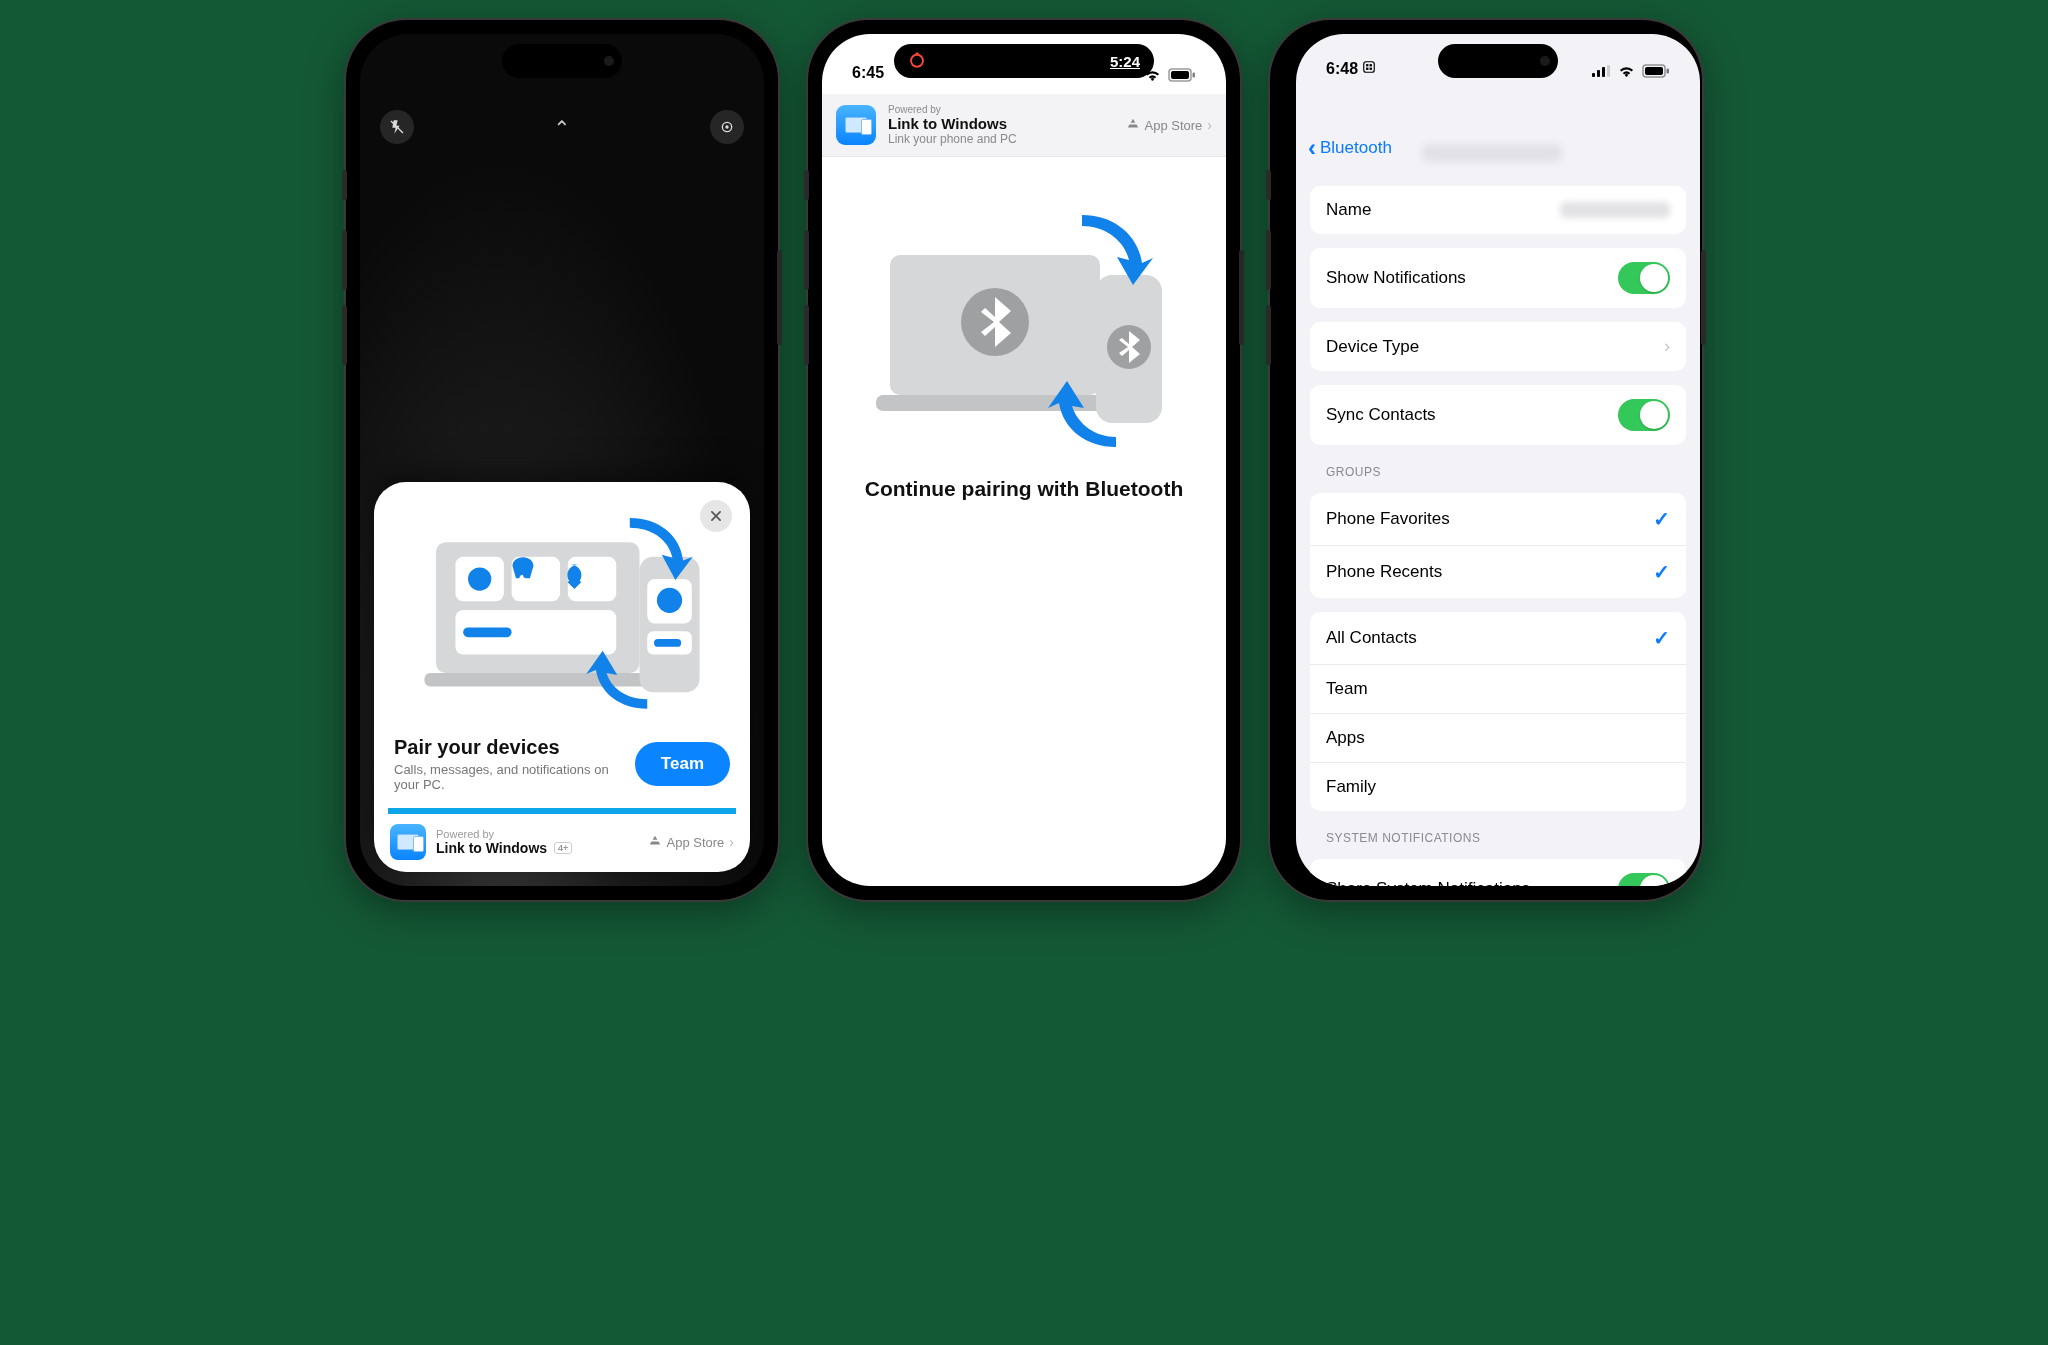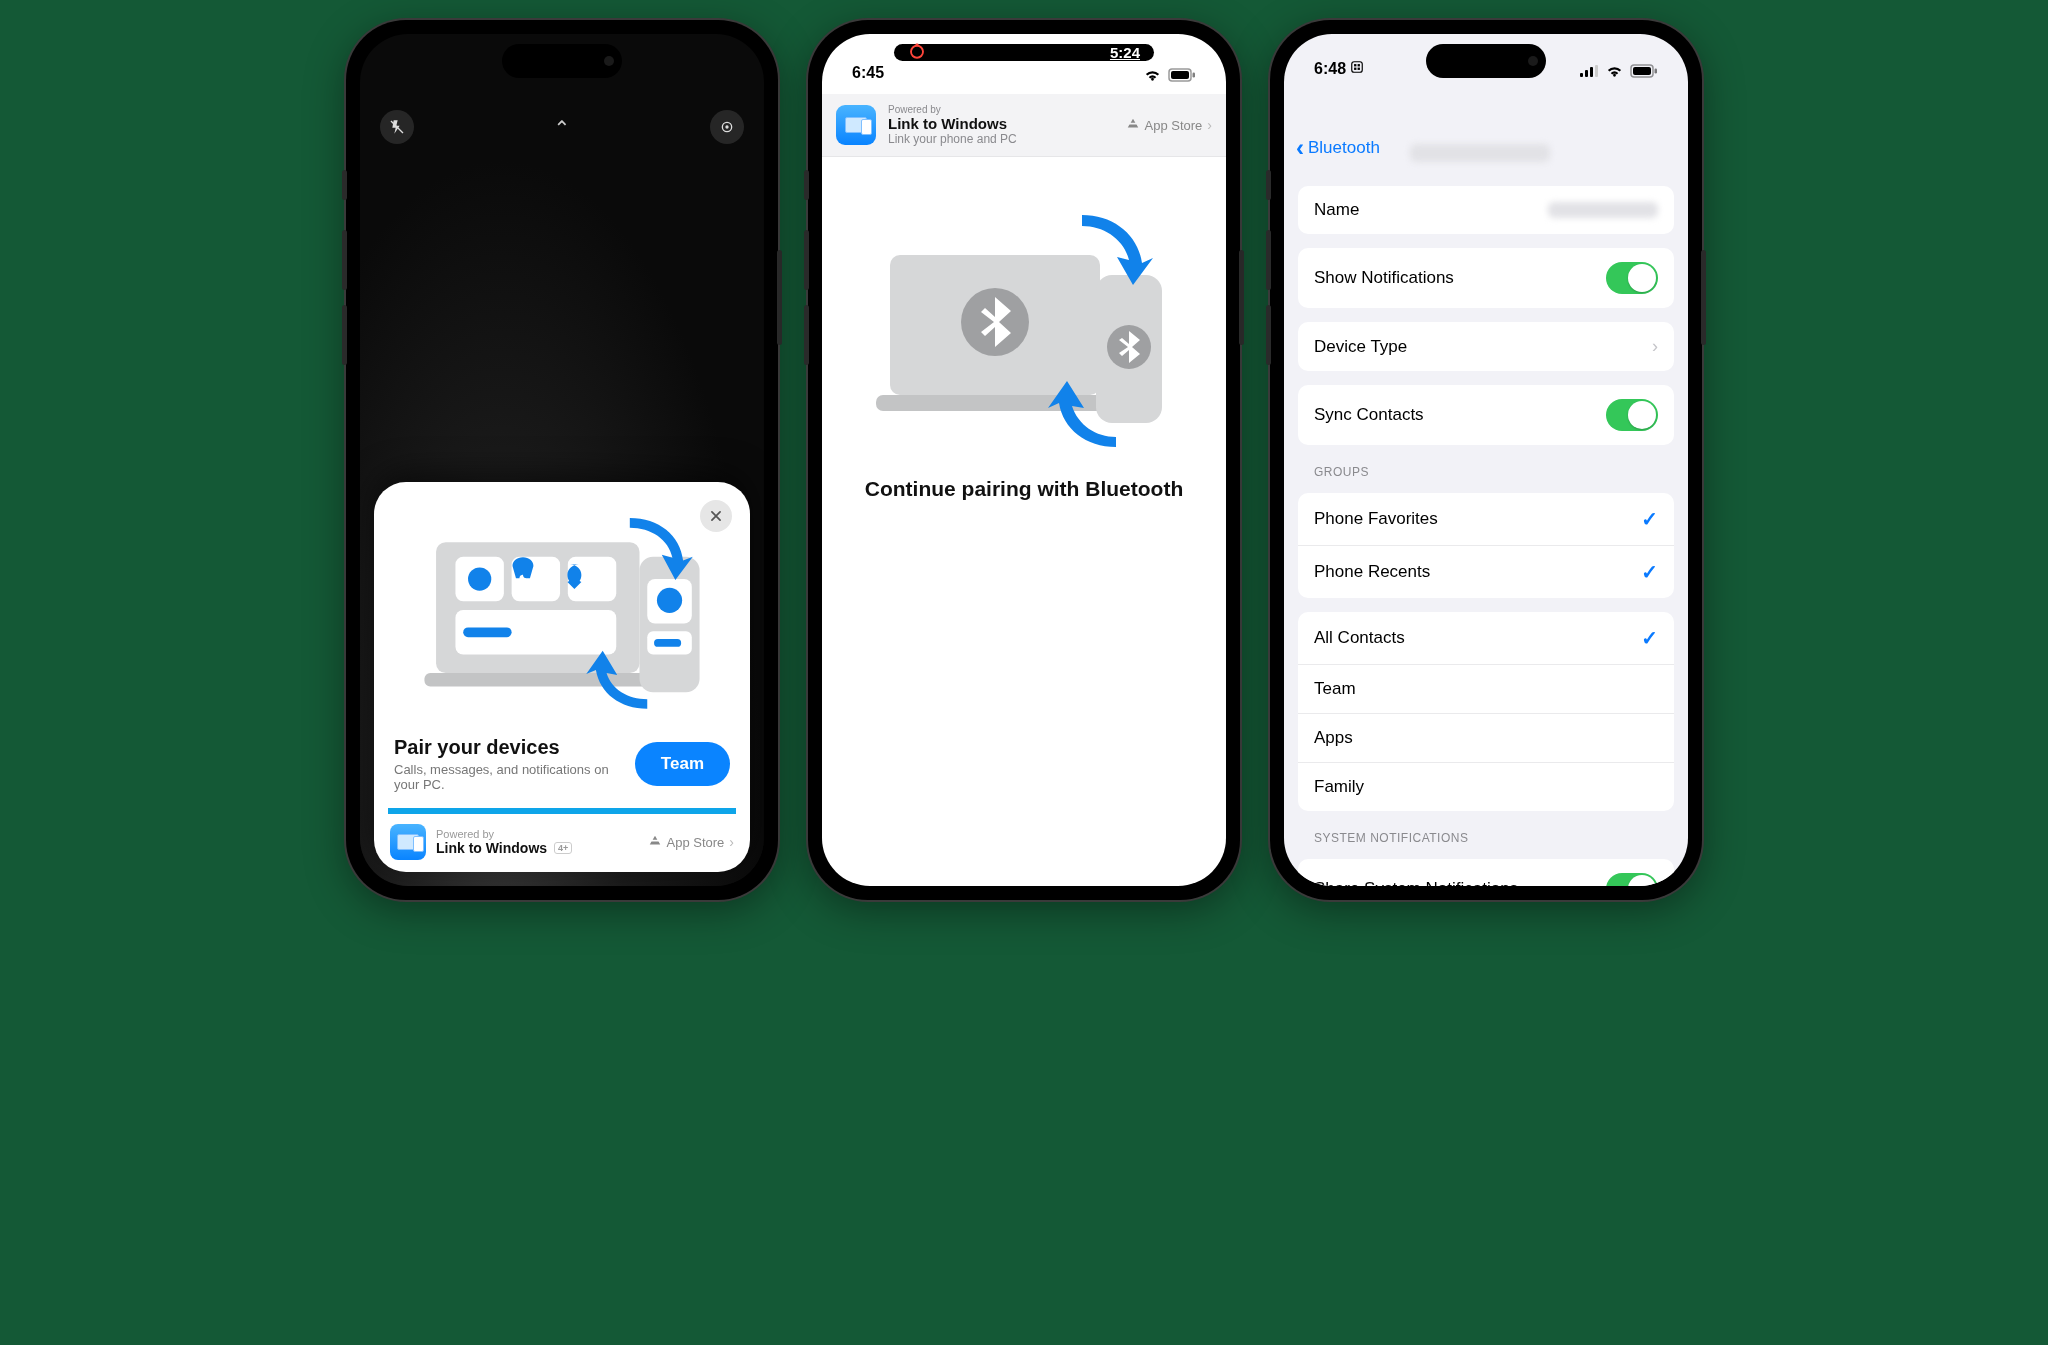--- a/index.html
+++ b/index.html
@@ -122,21 +122,21 @@
   .statusbar {
     height:52px; display:flex; align-items:flex-end; justify-content:space-between;
     padding: 0 30px 4px; font-size:16px; font-weight:600; color:#000;
   }
   .statusbar .ic { display:flex; gap:6px; align-items:center; }
   .wifi-ico, .batt-ico { display:inline-block; }
   .wifi-ico svg, .batt-ico svg, .sig-ico svg { display:block; }
 
   .island-wide {
     position:absolute; top:10px; left:50%; transform:translateX(-50%);
-    width:260px; height:17px; background:#000; border-radius:20px; z-index:50;
+    width:260px; height:34px; background:#000; border-radius:20px; z-index:50;
     display:flex; align-items:center; justify-content:space-between; padding:0 14px;
     color:#fff; font-size:15px; font-weight:600;text-decoration:underline;
   }
   .island-wide .il-left { display:flex; align-items:center; gap:8px; }
   .island-wide .il-t { color:#ff453a; }
 
   .ltw-banner {
     margin:8px 0 0; padding:10px 14px;
     background:#f3f3f5; border-bottom:1px solid #e6e6e8;
     display:flex; align-items:center; gap:12px;
@@ -152,21 +152,21 @@
   .pair-p { text-align:center; font-size:14px; color:#5b5b60; line-height:1.4; padding:10px 38px 0; }
 
   .p2-bottom { position:absolute; left:16px; right:16px; bottom:28px; }
   .priv { text-align:center; color:#0a7aff; font-size:15px; font-weight:500; padding:14px 0 16px; }
   .cont-btn {
     width:100%; background:#0a7aff; color:#fff; border:none; border-radius:10px;
     padding:16px 0; font-size:17px; font-weight:600;
   }
 
   
-  .p3-screen { background:#f2f2f7; display:flex; flex-direction:column; }
+  .p3-screen { background:#f2f2f7; display:flex; flex-direction:column;margin-left:12px; }
   .nav3 {
     display:flex; align-items:flex-end; height:90px;
     padding:0 12px 10px; position:relative;
   }
   .back-ico { color:#0a7aff; font-size:24px; font-weight:600; margin-right:4px; }
   .back-lab { color:#0a7aff; font-size:17px; }
   .nav-title-blur {
     width:140px; height:18px; background:linear-gradient(#e2e2e6,#e2e2e6);
     filter:blur(3px); border-radius:6px; margin-left:30px;
   }

